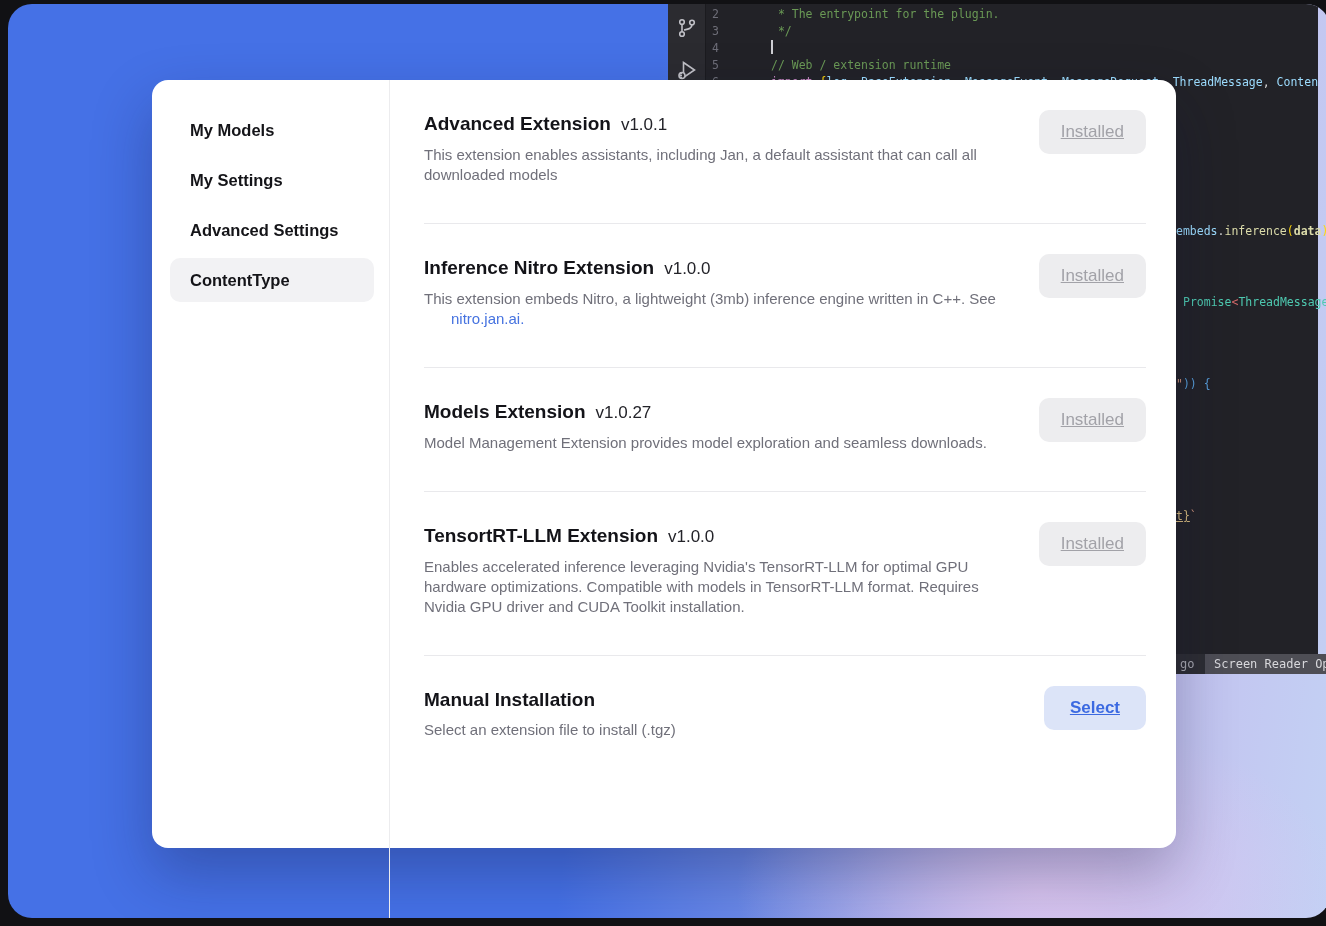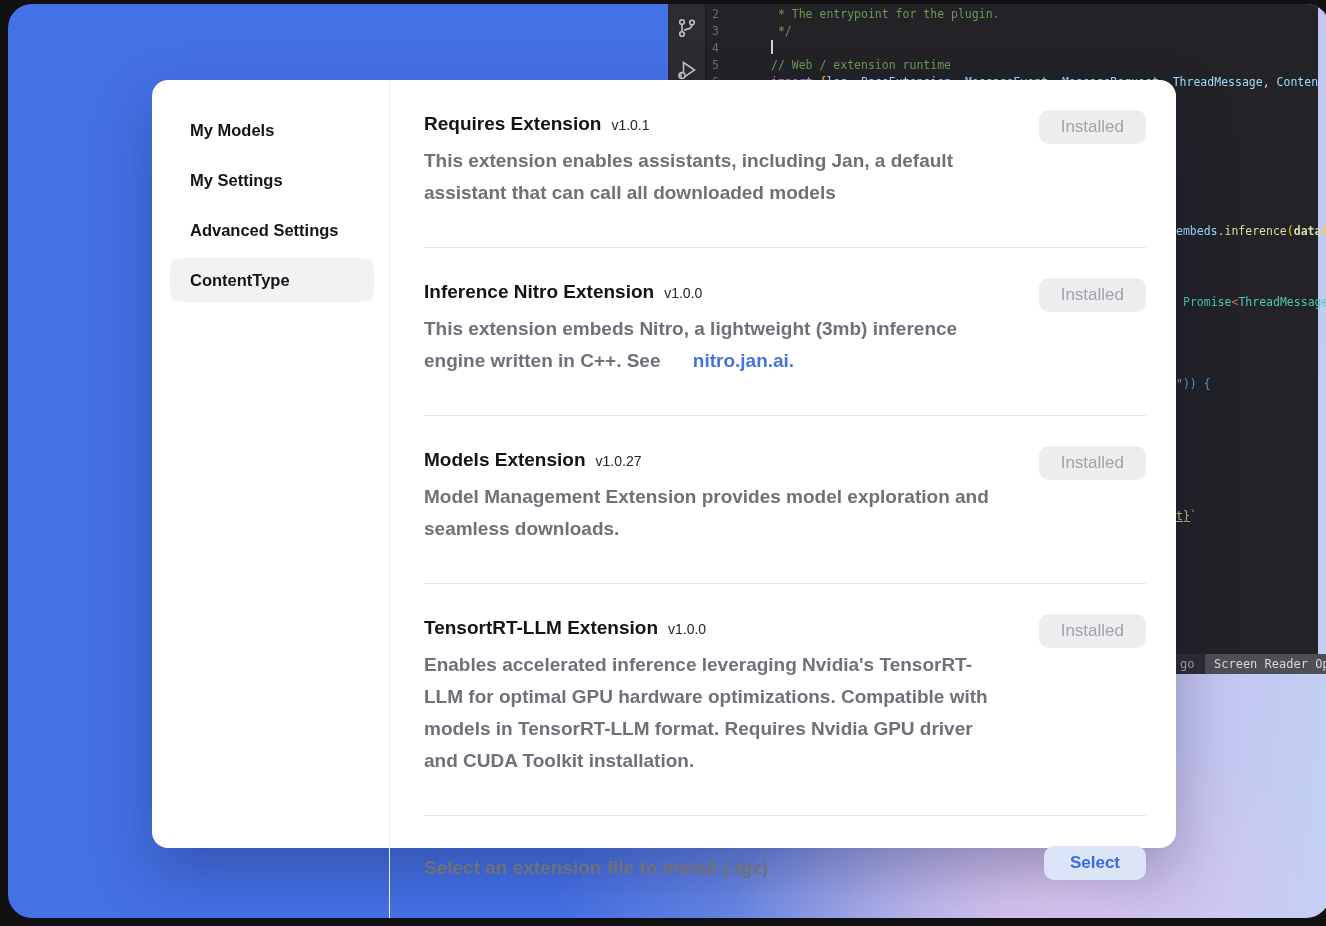--- a/index.html
+++ b/index.html
@@ -36,25 +36,25 @@
          box-shadow:0 26px 60px rgba(15,20,60,.30);}
   .sidebar{position:absolute;left:0;top:0;width:238px;height:889px;border-right:1px solid #ececee;
            box-sizing:border-box;padding-top:28px;}
   .side-item{margin:0 15px 6px 18px;height:44px;line-height:44px;padding-left:20px;border-radius:10px;
              font-weight:700;font-size:16.5px;color:#141418;cursor:pointer;}
   .side-item.active{background:#f2f2f4;}
   .content{position:absolute;left:272px;top:0;width:722px;}
   .row{display:flex;justify-content:space-between;align-items:flex-start;padding:30px 0 38px 0;}
   .row-text{max-width:585px;}
   .ext-title{font-size:19px;font-weight:700;color:#131318;line-height:28px;}
-  .ver{font-weight:400;font-size:14px;color:#232329;margin-left:10px;}
-  .desc{margin-top:6px;font-size:19px;line-height:32px;color:#70707a;font-weight:bold;}
+  .ver{font-weight:400;font-size:17px;color:#232329;margin-left:10px;}
+  .desc{margin-top:6px;font-size:15px;line-height:20px;color:#70707a;}
   .desc a{color:#4673e0;text-decoration:none;cursor:pointer;margin-left:27px;}
-  .btn{height:34px;padding:0 22px;border-radius:10px;font-size:17px;border:none;flex-shrink:0;margin-left:20px;
-       font-family:"Liberation Sans",sans-serif;cursor:pointer;}
+  .btn{height:44px;padding:0 22px;border-radius:10px;font-size:17px;border:none;flex-shrink:0;margin-left:20px;
+       font-family:"Liberation Sans",sans-serif;cursor:pointer;text-decoration:underline;}
   .btn.installed{background:#ededef;color:#a2a2a8;font-weight:500;}
   .btn.select{background:#dce4f8;color:#3b69e1;font-weight:700;padding:0 26px;text-align:right;}
   .divider{height:1px;background:#e9e9ec;}
 </style>
 </head>
 <body>
 
 <div class="stage">
   <div class="scene">
 
@@ -102,21 +102,21 @@
         <div class="side-item"><span>My Models</span></div>
         <div class="side-item"><span>My Settings</span></div>
         <div class="side-item"><span>Advanced Settings</span></div>
         <div class="side-item active"><span>ContentType</span></div>
       </div>
 
       <div class="content">
 
         <div class="row">
           <div class="row-text">
-            <div class="ext-title"><span>Requires Extension</span><span class="ver">v1.0.1</span></div>
+            <div class="ext-title"><span>Advanced Extension</span><span class="ver">v1.0.1</span></div>
             <div class="desc"><span>This extension enables assistants, including Jan, a default assistant that can call all downloaded models</span></div>
           </div>
           <button class="btn installed">Installed</button>
         </div>
         <div class="divider"></div>
 
         <div class="row">
           <div class="row-text">
             <div class="ext-title"><span>Inference Nitro Extension</span><span class="ver">v1.0.0</span></div>
             <div class="desc"><span>This extension embeds Nitro, a lightweight (3mb) inference engine written in C++. See </span><a>nitro.jan.ai.</a></div>
@@ -138,20 +138,21 @@
           <div class="row-text">
             <div class="ext-title"><span>TensortRT-LLM Extension</span><span class="ver">v1.0.0</span></div>
             <div class="desc"><span>Enables accelerated inference leveraging Nvidia's TensorRT-LLM for optimal GPU hardware optimizations. Compatible with models in TensorRT-LLM format. Requires Nvidia GPU driver and CUDA Toolkit installation.</span></div>
           </div>
           <button class="btn installed">Installed</button>
         </div>
         <div class="divider"></div>
 
         <div class="row">
           <div class="row-text">
+            <div class="ext-title"><span>Manual Installation</span></div>
             <div class="desc"><span>Select an extension file to install (.tgz)</span></div>
           </div>
           <button class="btn select">Select</button>
         </div>
 
       </div>
     </div>
 
   </div>
 </div>

